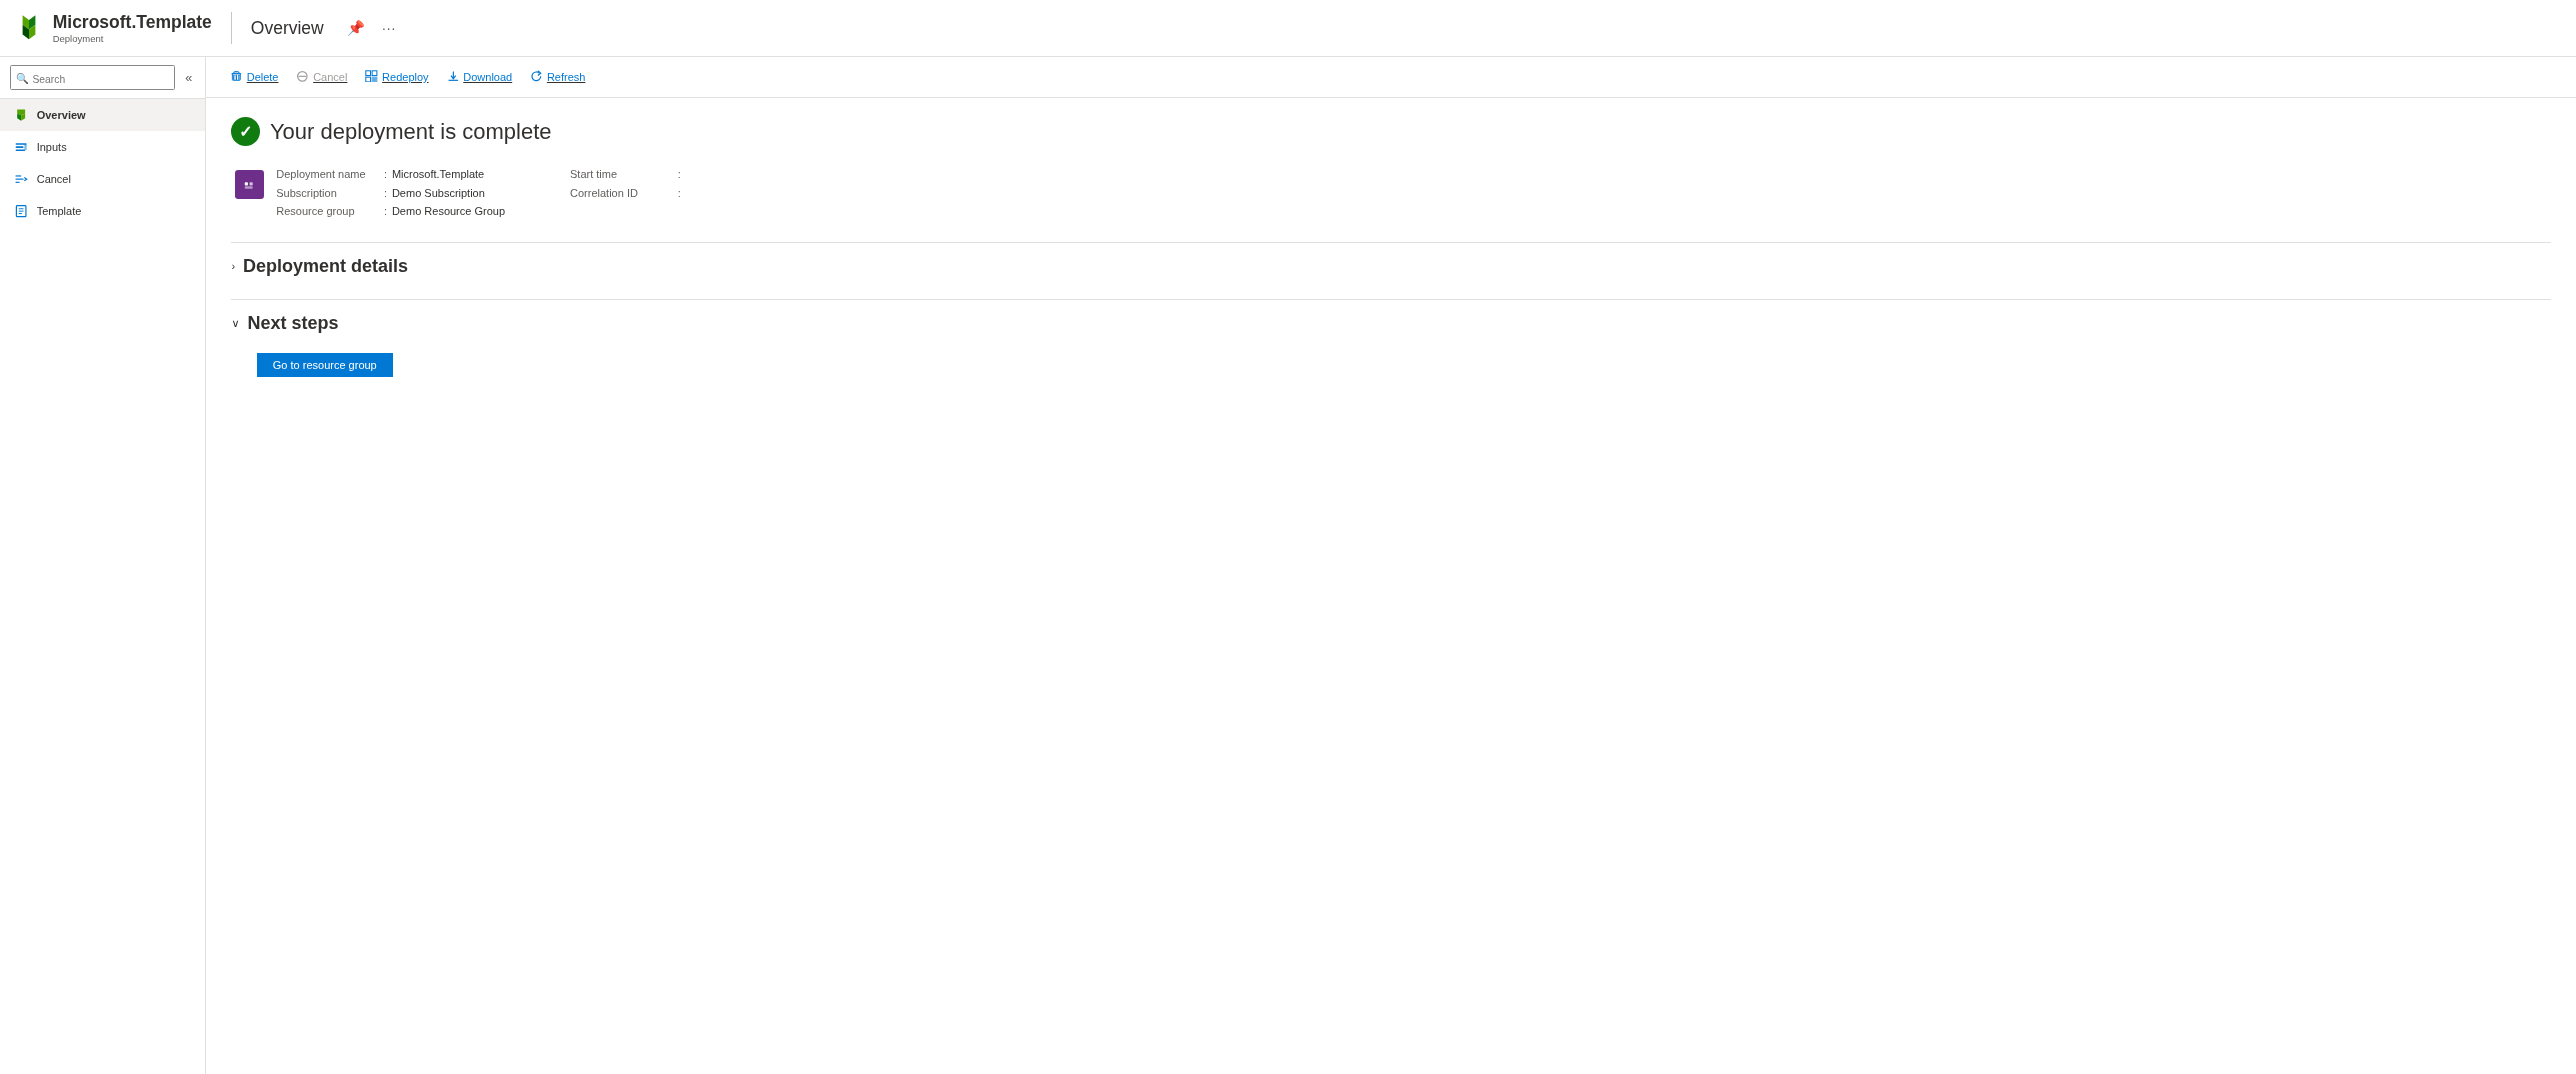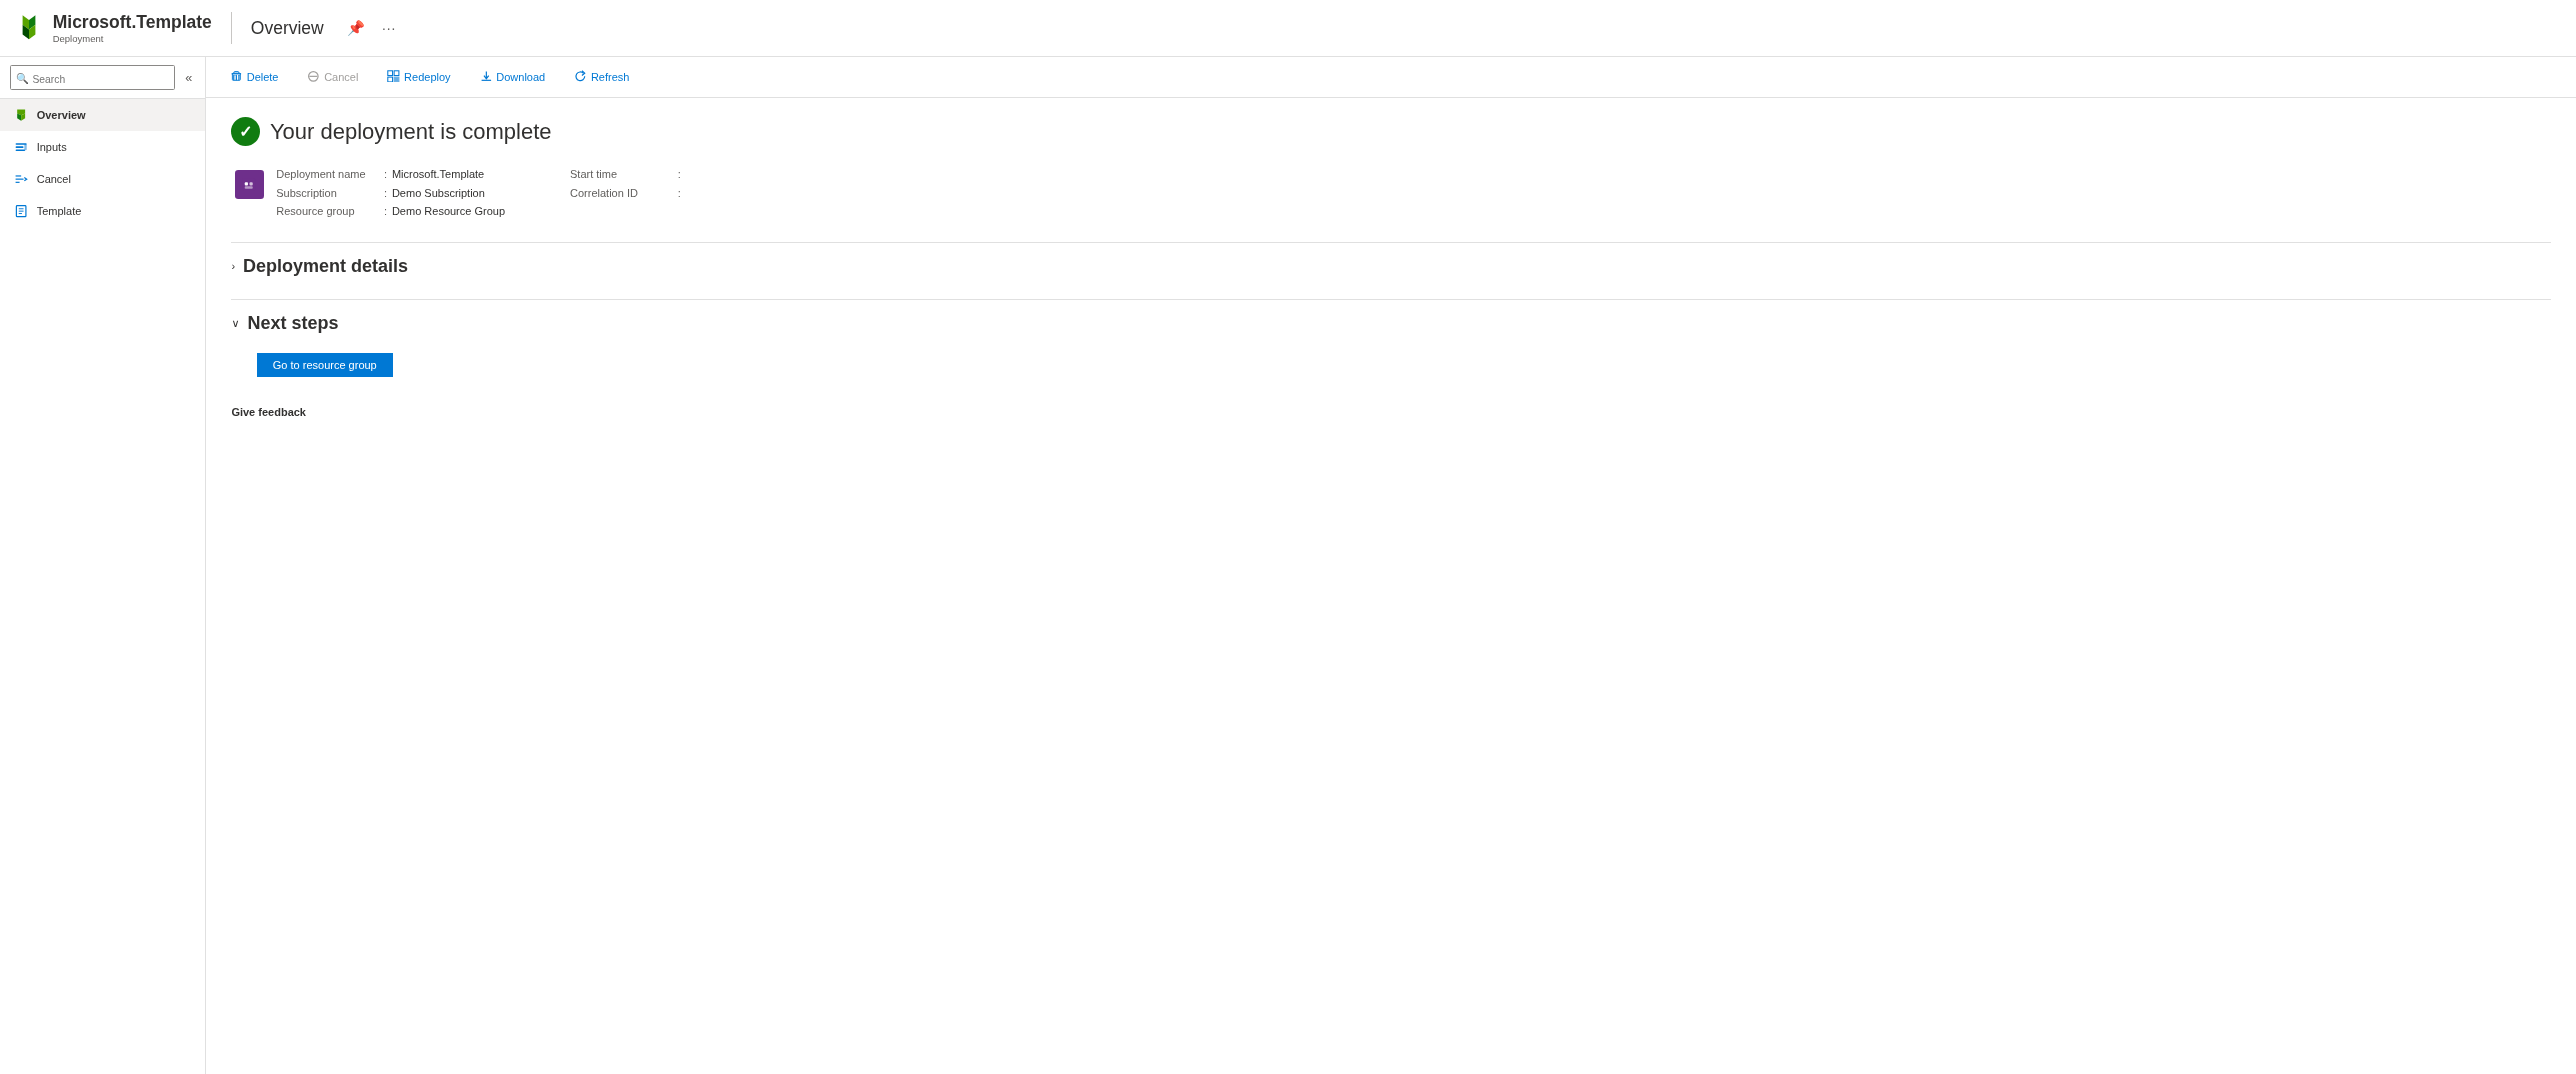--- a/index.html
+++ b/index.html
@@ -26,21 +26,21 @@
     .search-input { flex: 1; border: 0.8px solid #8a8886; border-radius: 1.6px; padding: 8px 8px 4px 22px; font-size: 10.3px; color: #323130; outline: none; }
     .search-wrapper { position: relative; flex: 1; }
     .search-icon-inner { position: absolute; left: 6.4px; top: 50%; transform: translateY(-50%); color: #605e5c; font-size: 10.3px; }
     .collapse-btn { background: none; border: none; cursor: pointer; color: #605e5c; font-size: 12.7px; padding: 3.2px; }
     .nav-item { display: flex; align-items: center; gap: 8px; padding: 8px 12.7px; cursor: pointer; font-size: 11px; color: #323130; }
     .nav-item.active { background: #f3f2f1; font-weight: 600; }
     .nav-icon { width: 16px; height: 16px; display: flex; align-items: center; justify-content: center; font-size: 12.7px; }
 
     
     .content { flex: 1; overflow-y: auto; padding: 0; }
-    .toolbar { display: flex; align-items: center; gap: 13px; padding: 8px 16px; border-bottom: 0.8px solid #e0e0e0; }
+    .toolbar { display: flex; align-items: center; gap: 2px; padding: 8px 16px; border-bottom: 0.8px solid #e0e0e0; text-decoration: underline; }
     .toolbar-btn { display: flex; align-items: center; gap: 4px; background: none; border: none; cursor: pointer; color: #0078d4; font-size: 11px; padding: 4.8px 8px; border-radius: 1.6px; }
     .toolbar-btn.disabled { color: #a19f9d; cursor: default; }
 
     .content-body { padding: 19px 25.4px; }
 
     .deployment-status { display: flex; align-items: center; gap: 9.5px; margin-bottom: 22px; }
     .status-check { width: 29px; height: 29px; border-radius: 50%; background: #107c10; display: flex; align-items: center; justify-content: center; color: white; font-size: 16px; font-weight: bold; flex-shrink: 0; }
     .deployment-title { font-size: 22px; font-weight: 400; color: #323130; }
 
     .deployment-info { display: flex; gap: 65px; margin-bottom: 25.4px; margin-left: 3.2px; }
@@ -279,19 +279,18 @@
       <div class="section">
         <div class="section-divider"></div>
         <div class="section-header">
           <span class="chevron">∨</span>
           <span class="section-title">Next steps</span>
         </div>
         <button class="goto-btn">Go to resource group</button>
       </div>
 
       <div class="feedback-section">
-        <div class="feedback-title">Give feedback</div>
       </div>
 
     </div>
   </div>
 </div>
 
 
 </body></html>

